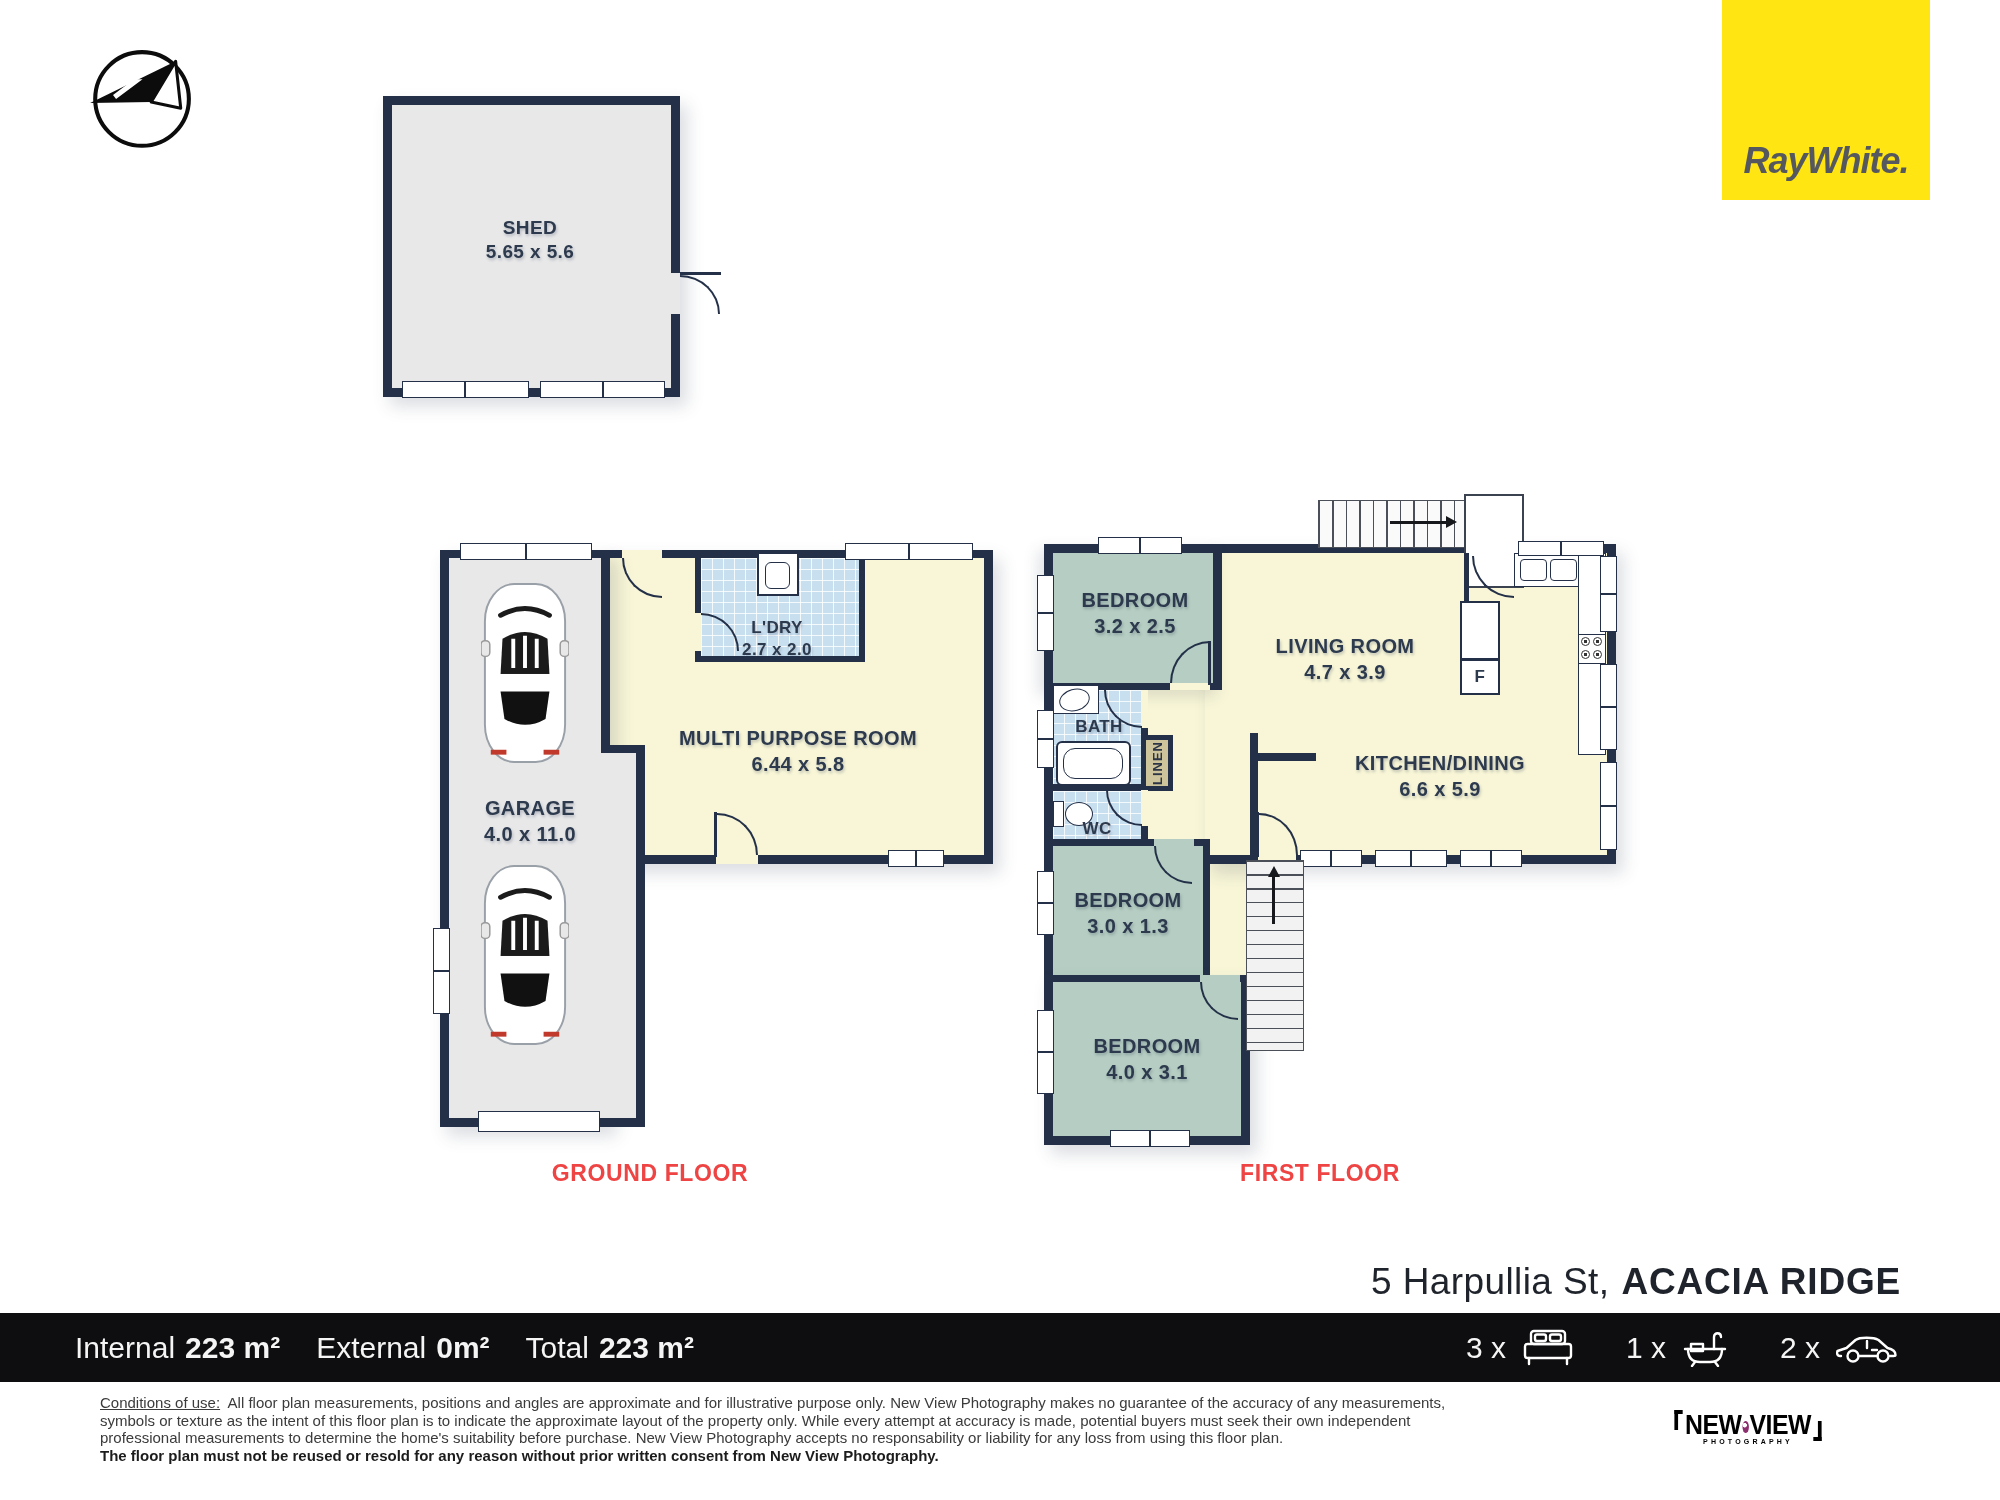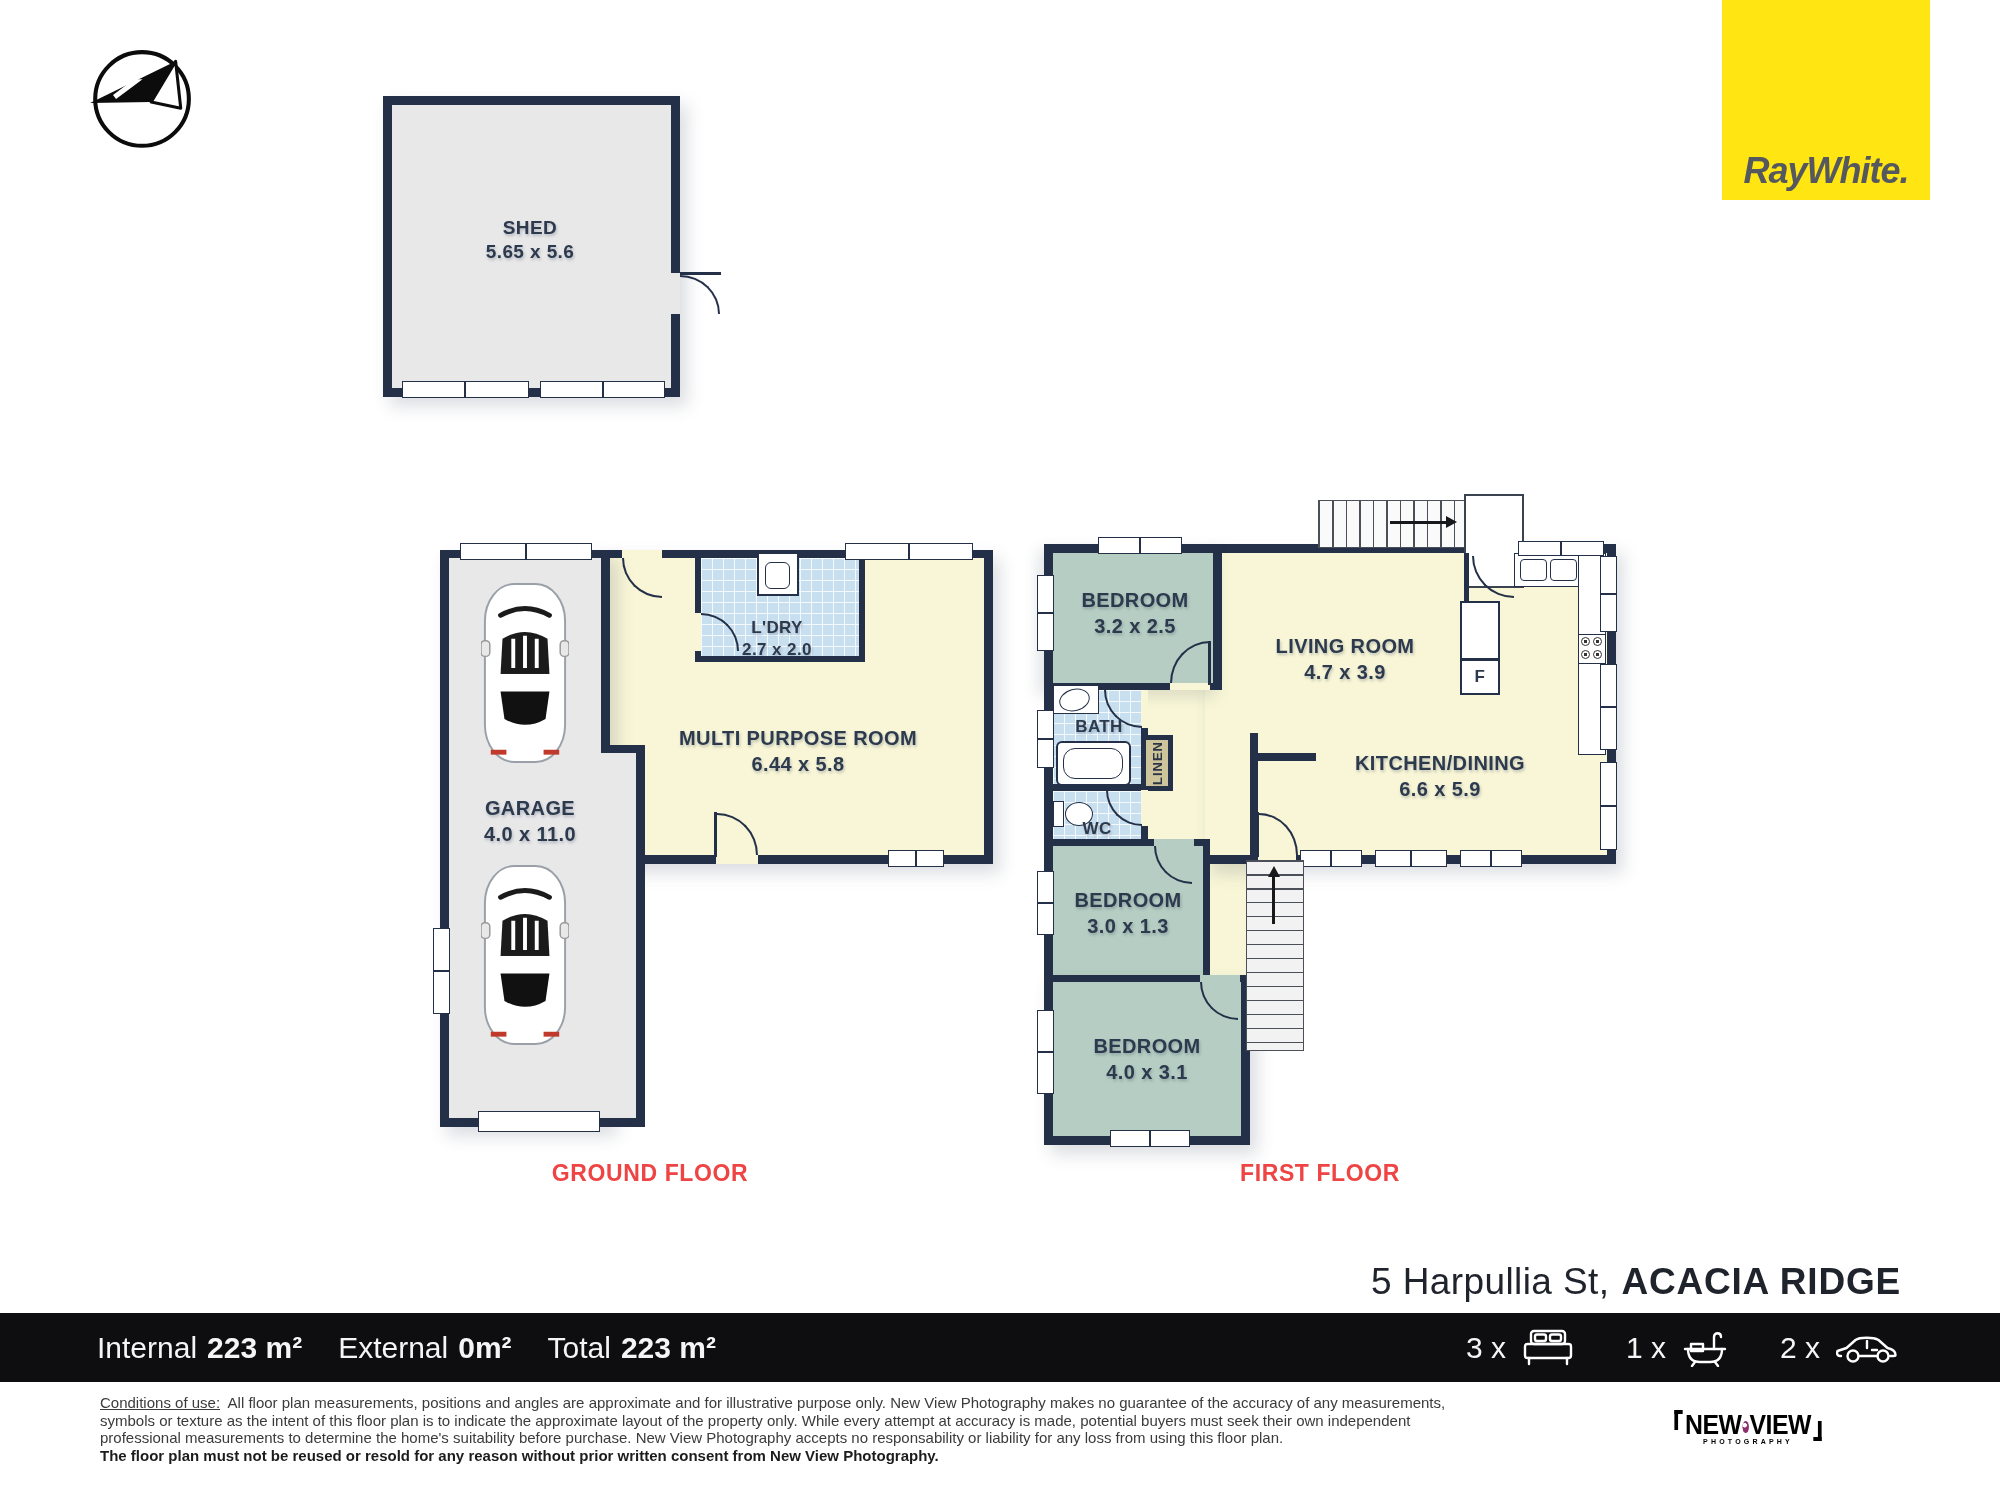--- a/index.html
+++ b/index.html
@@ -49,27 +49,27 @@
   .tri-u{position:absolute;width:0;height:0;border-left:6px solid transparent;
          border-right:6px solid transparent;border-bottom:11px solid #16181c;}
   .burner{position:absolute;width:9px;height:9px;border:1.3px solid #333;border-radius:50%;
           background:radial-gradient(#333 0 1.5px,transparent 2px);box-sizing:border-box;}
   .linen-label{position:absolute;transform:translate(-50%,-50%) rotate(-90deg);font-size:13px;
           font-weight:bold;color:#2c3545;letter-spacing:1px;}
   
   .rw{position:absolute;left:1722px;top:0;width:208px;height:200px;background:#FFE512;
       display:flex;align-items:flex-end;justify-content:center;}
   .rw span{font-size:36px;font-weight:bold;font-style:italic;color:#55585e;
-      letter-spacing:-1px;margin-bottom:8px;}
+      letter-spacing:-1px;margin-bottom:18px;}
   .addr{position:absolute;right:99px;top:1261px;font-size:37px;color:#1f232b;letter-spacing:.4px;}
   .addr .street{font-weight:normal;margin-right:12px;}
   .addr .suburb{font-weight:bold;letter-spacing:.8px;}
   .bar{position:absolute;left:0;top:1313px;width:2000px;height:69px;background:#0e0e10;
        display:flex;align-items:center;justify-content:space-between;
-       padding:0 100px 0 97px;box-sizing:border-box;color:#f5f5f5;}
+       padding:0 100px 0 75px;box-sizing:border-box;color:#f5f5f5;}
   .bar .areas{font-size:30px;display:flex;align-items:baseline;}
   .bar .areas .lbl{font-weight:normal;margin-right:10px;}
   .bar .areas .val{font-weight:bold;margin-right:36px;}
   .bar .counts{display:flex;align-items:center;font-size:30px;font-weight:normal;}
   .bar .counts .pair{display:flex;align-items:center;margin-left:52px;}
   .bar .counts .pair:first-child{margin-left:0;}
   .bar .counts svg{margin-left:16px;}
   .legal{position:absolute;left:100px;top:1394px;width:1520px;font-size:15px;
          line-height:17.6px;color:#3b3b3b;}
   .legal .underline{text-decoration:underline;}

